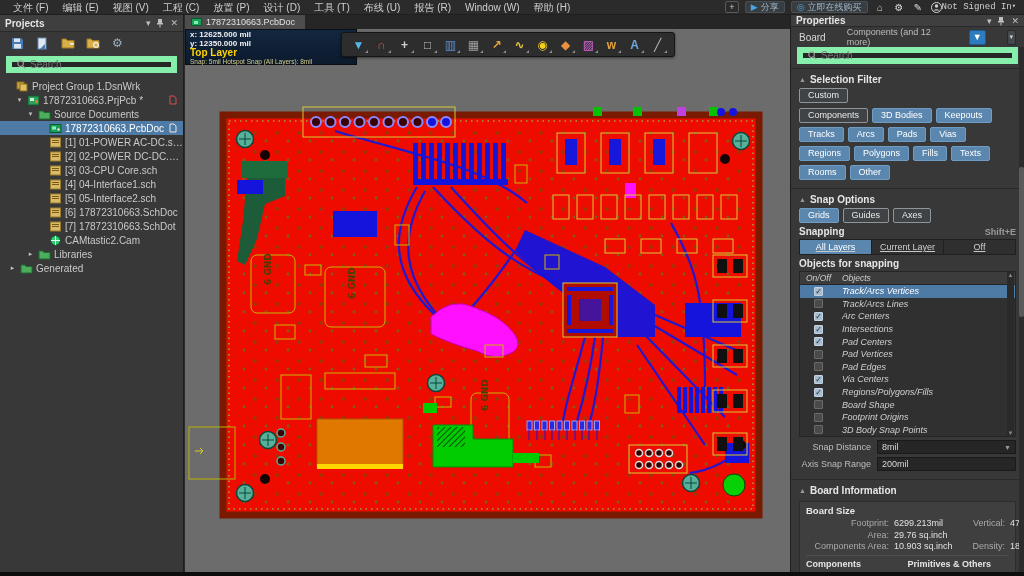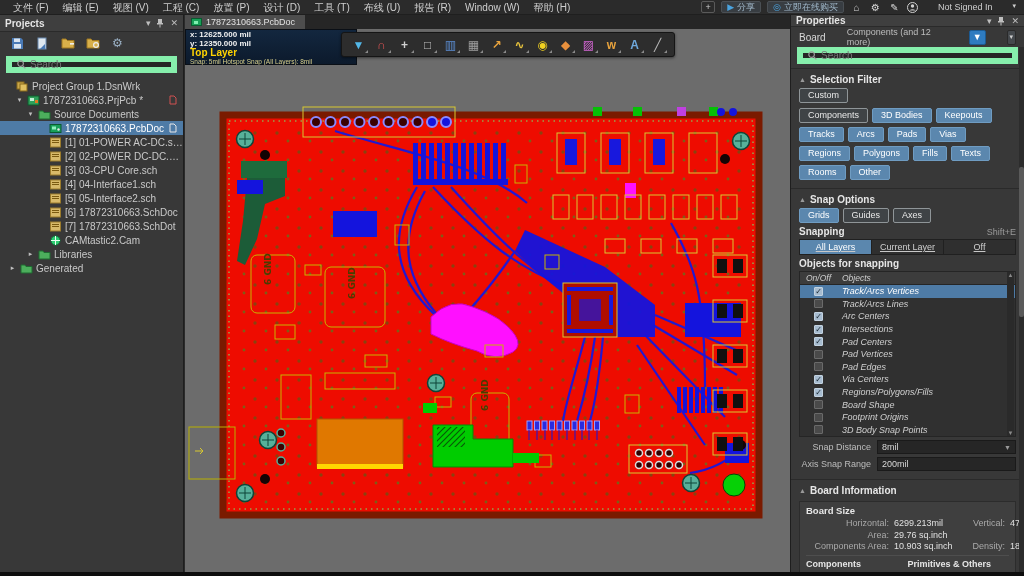--- a/index.html
+++ b/index.html
@@ -10,21 +10,21 @@
   
   .menubar { position:absolute; left:0; top:0; width:1024px; height:15px; background:#2b2b2b;
     display:flex; align-items:center; border-bottom:1px solid #1f1f1f; z-index:50; }
   .menu-items { display:flex; align-items:center; padding-left:6px; }
   .menu-item { padding:0 7px; font-size:10px; color:#cfcfcf; line-height:15px; cursor:default; }
   .menubar-right { margin-left:auto; display:flex; align-items:center; gap:6px; padding-right:8px; }
   .mb-btn { display:flex; align-items:center; gap:3px; font-size:9px; color:#9fb6c8; padding:1px 5px;
     background:#383d42; border:1px solid #4a4f54; border-radius:2px; height:12px; }
   .mb-plain { background:none; border:1px solid #5a5a5a; color:#cfcfcf; width:14px; justify-content:center; }
   .mb-ico { width:13px; height:13px; display:flex; align-items:center; justify-content:center; color:#d8d8d8; font-size:10px; }
-  .signin { display:flex; align-items:flex-start; gap:20px; color:#cfcfcf; font-size:9px; }
+  .signin { display:flex; align-items:flex-start; gap:0; color:#cfcfcf; font-size:9px;font-family:Liberation Mono, monospace; }
 
   
   .projects { position:absolute; left:0; top:15px; width:184px; height:557px; background:#383838; border-right:1px solid #1e1e1e; }
   .panel-head { height:17px; display:flex; align-items:center; padding:0 5px; background:#3f3f3f; border-bottom:1px solid #2a2a2a; }
   .panel-title { font-weight:bold; color:#e4e4e4; font-size:10px; }
   .panel-head-btns { margin-left:auto; display:flex; gap:6px; align-items:center; color:#bfbfbf; }
   .panel-head-btns span { cursor:default; font-size:9px; }
   .proj-toolbar { height:22px; display:flex; align-items:center; gap:10px; padding:0 10px; }
   .pt-icon { width:15px; height:15px; display:flex; align-items:center; justify-content:center; }
   .searchbox { margin:2px 6px 4px 6px; height:17px; background:#262626; border:6px solid #86efac; border-radius:0;
@@ -67,21 +67,21 @@
     display:flex; align-items:center; justify-content:center; color:#fff; font-size:9px; }
   .funnel-dd { width:10px; height:15px; background:#45494d; border:1px solid #2a2a2a; border-radius:2px;
     display:flex; align-items:center; justify-content:center; color:#cfcfcf; font-size:7px; }
   .sect { border-top:1px solid #2a2a2a; padding:3px 8px 4px 8px; }
   .sect-head { display:flex; align-items:center; gap:4px; font-weight:bold; color:#e6e6e6; font-size:10px; padding:2px 0 3px 0; }
   .sect-arrow { font-size:7px; color:#9a9a9a; }
   .chips { display:flex; flex-wrap:wrap; gap:4px; }
   .chip { background:#5b87ae; border:1px solid #6f9cc2; color:#fff; font-size:9px; padding:1px 8px; border-radius:2px; line-height:11px; }
   .chip-gray { background:#3f4346; border:1px solid #8f9598; color:#e8e8e8; }
   .chip-row-custom { margin-bottom:5px; }
-  .kbd-hint { margin-left:auto; font-weight:normal; color:#9a9a9a; font-size:9px; }
+  .kbd-hint { margin-left:auto; font-weight:bold; color:#9a9a9a; font-size:9px; }
   .subhead { font-weight:bold; color:#e6e6e6; font-size:10px; padding:3px 0 2px 0; display:flex; align-items:center; }
   .seg { display:flex; border:1px solid #202020;text-decoration:underline; }
   .seg-item { flex:1; text-align:center; font-size:9px; color:#cfcfcf; background:#2f2f2f; padding:2px 0; border-right:1px solid #202020; }
   .seg-item:last-child { border-right:none; }
   .seg-item.active { background:#5b87ae; color:#fff; }
   .snap-table { border:1px solid #252525; background:#303030;font-style:italic; }
   .snap-thead { display:flex; background:#3c3c3c; color:#cfcfcf; font-size:8.5px; padding:1px 0; border-bottom:1px solid #252525; }
   .col-onoff { width:42px; padding-left:6px; }
   .snap-row { display:flex; align-items:center; height:12.6px; font-size:9px; color:#cfcfcf; }
   .snap-row.selected { background:#4e7ba6; color:#fff; }
@@ -808,21 +808,21 @@
     </div>
 
     <div class="sect" style="margin-top:4px;">
       <div class="sect-head">
         <span class="sect-arrow">▲</span>
         <span>Board Information</span>
       </div>
       <div class="bi-card">
         <div class="bi-title">Board Size</div>
         <div class="bi-grid">
-          <span class="bi-label">Horizontal:</span>
+          <span class="bi-label">Footprint:</span>
           <span class="bi-val">6299.213mil</span>
           <span class="bi-label">Vertical:</span>
           <span class="bi-val">4724.409mil</span>
           <span class="bi-label">Area:</span>
           <span class="bi-val">29.76 sq.inch</span>
           <span></span>
             <span></span>
           <span class="bi-label">Components Area:</span>
           <span class="bi-val">10.903 sq.inch</span>
           <span class="bi-label">Density:</span>

